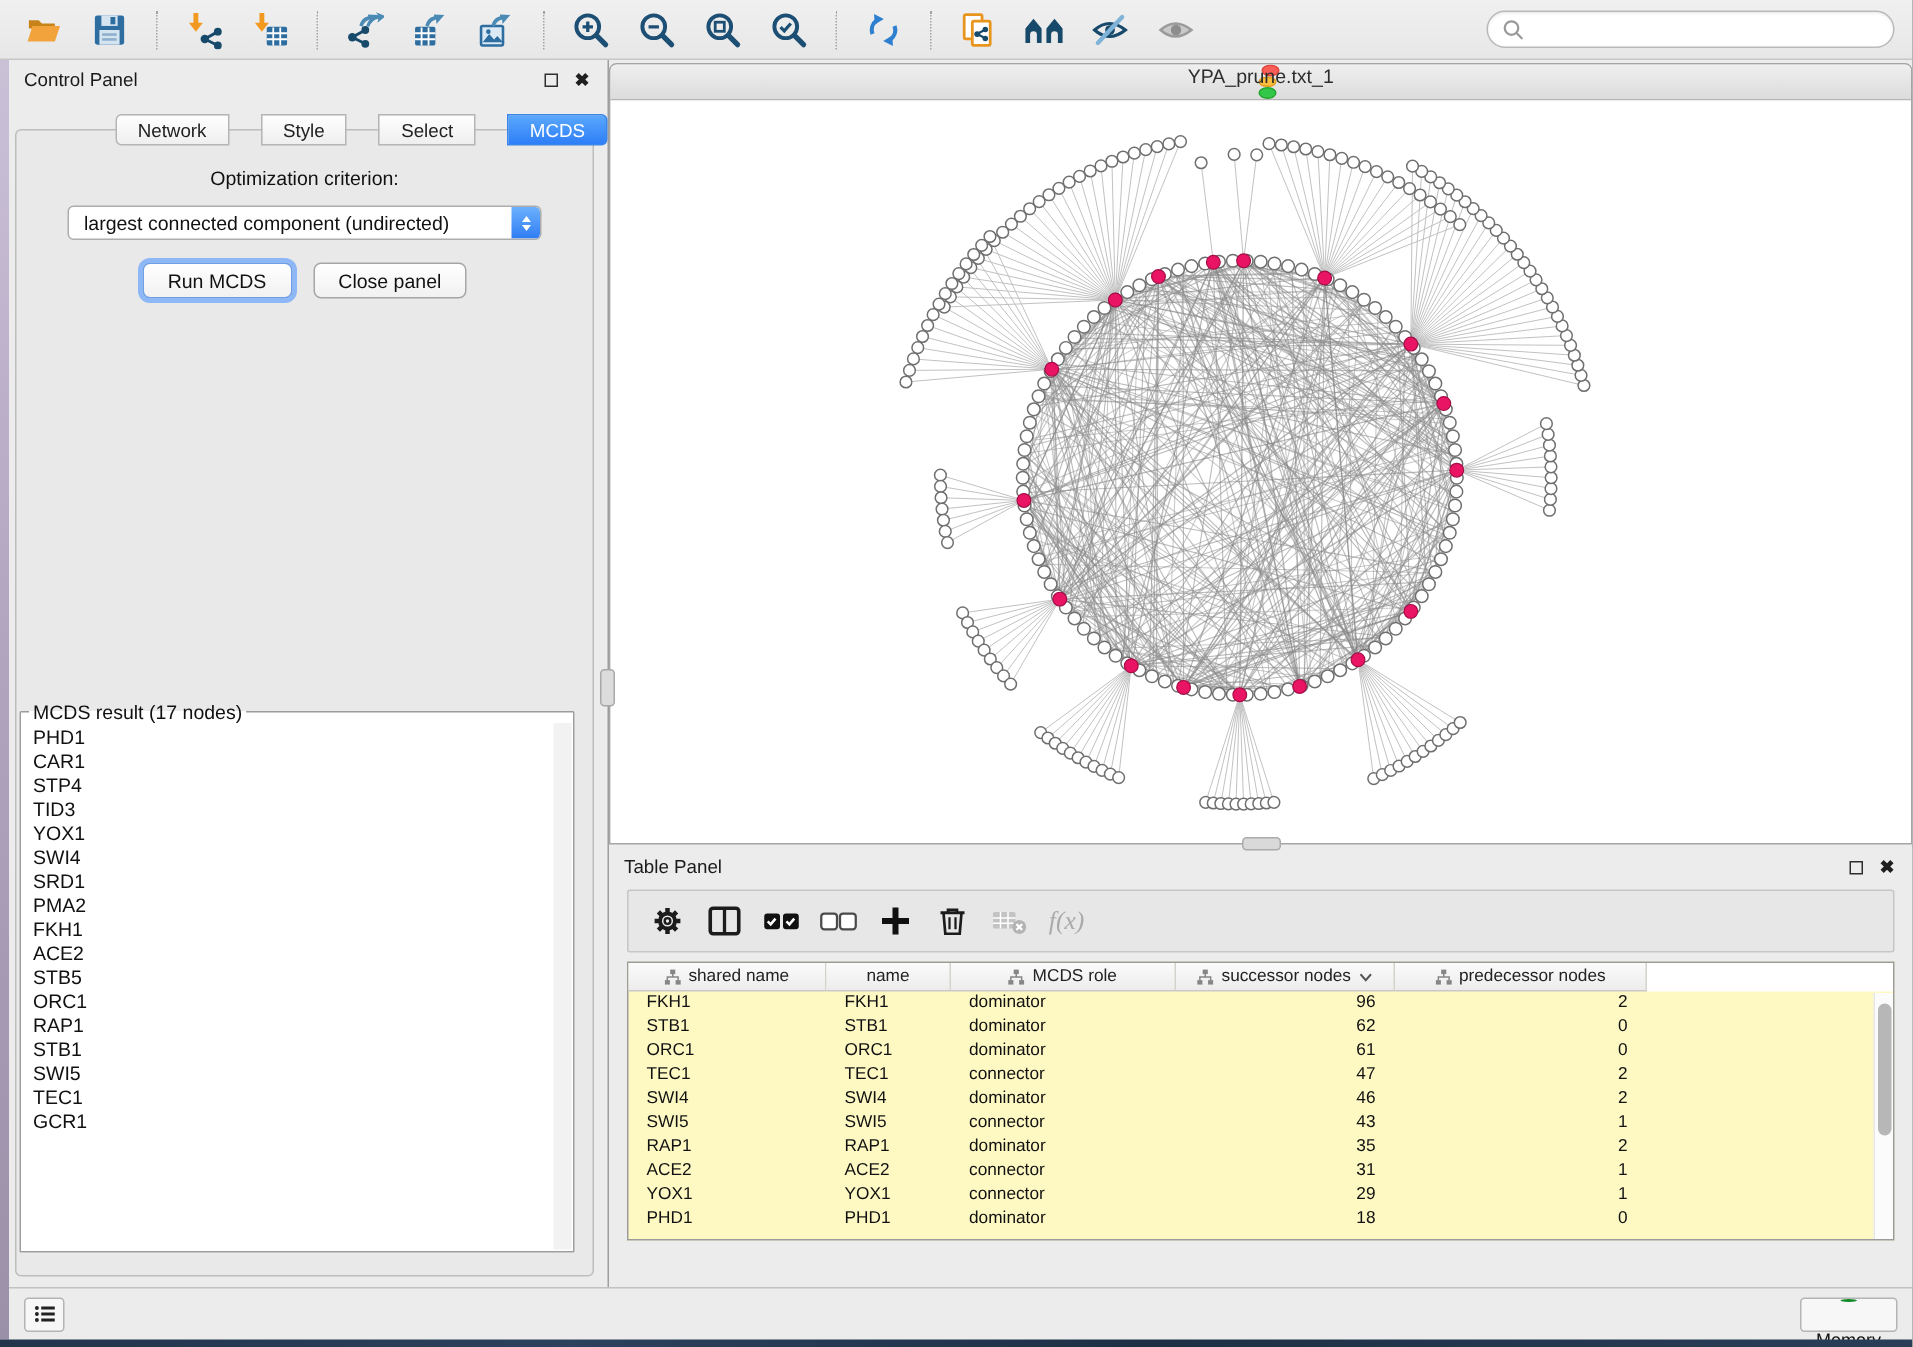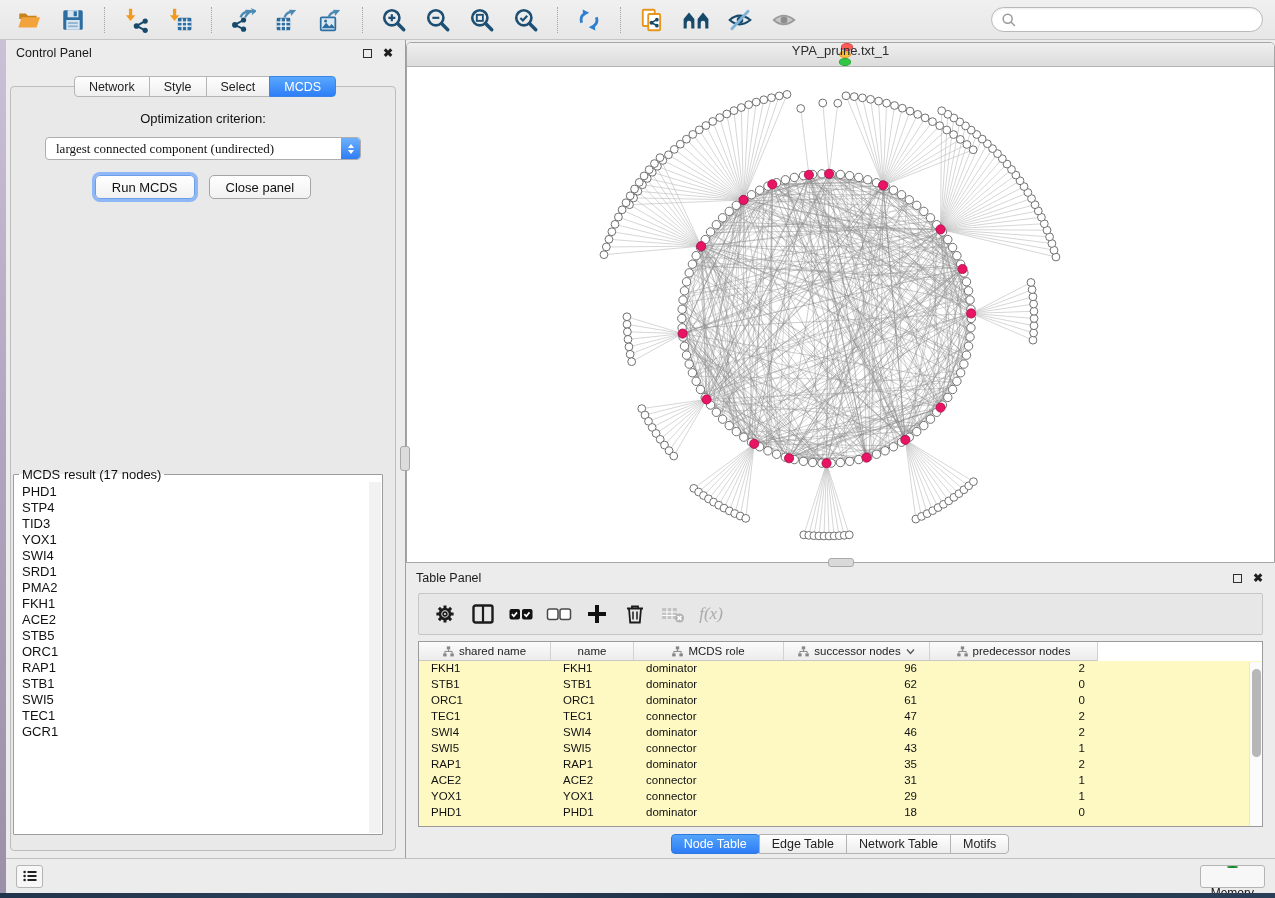--- a/index.html
+++ b/index.html
@@ -21,32 +21,32 @@
                 background:linear-gradient(#cac1d7 0%, #b2a5c0 45%, #9a90a7 100%); }
   .bottom-strip { position:absolute; left:0; right:0; bottom:0; height:5px;
                   background:linear-gradient(90deg,#22344b,#2c415c 30%,#1d2f45 60%,#2a3e57); }
 
   
   .control-panel { position:absolute; left:6px; top:40px; width:399px; height:818px; background:#ececec; }
   .panel-header { height:26px; display:flex; align-items:center; padding:0 12px 0 10px; font-size:12.5px; color:#1a1a1a; }
   .win-icons { margin-left:auto; display:flex; align-items:center; gap:11px; }
   .win-float { width:9px; height:9px; border:1.6px solid #2e2e2e; display:inline-block; }
   .win-close { font-size:12px; font-weight:bold; color:#1f1f1f; line-height:9px; }
-  .cp-tabs { position:absolute; left:0; right:0; top:36px; display:flex; justify-content:center; z-index:3; }
+  .cp-tabs { position:absolute; left:0; right:0; top:36px; display:flex; justify-content:flex-end; z-index:3;gap:22px; }
   .cp-tab { height:21px; padding:3px 14px 0; font-size:12.5px; color:#222; background:linear-gradient(#fefefe,#efefef);
             border:1px solid #b5b5b5; margin-left:-1px; }
   .cp-tab:first-child { border-radius:4px 0 0 4px; }
   .cp-tab:last-child { border-radius:0 4px 4px 0; }
   .cp-tab.active { background:linear-gradient(#5aa8fc,#2e7ef8); color:#fff; border-color:#3a86ea; }
   .cp-body { position:absolute; left:4px; right:9px; top:46px; bottom:7px; background:#e9e9e9;
              border:1px solid #bdbdbd; border-radius:4px; }
   .opt-label { margin-top:24px; text-align:center; font-size:13px; color:#111; }
   .dropdown { width:316px; height:23px; margin:11px auto 0; background:#fff; border:1px solid #adadad; border-radius:4px;
               display:flex; align-items:center; overflow:hidden; }
-  .dropdown .val { flex:1; font-size:13px; padding:0 4px 0 10px; white-space:nowrap; color:#111;font-family:Liberation Serif, serif; }
+  .dropdown .val { flex:1; font-size:13px; padding:0 4px 0 10px; white-space:nowrap; color:#111; }
   .dd-step { width:19px; height:100%; background:linear-gradient(#6cb1fd,#2f7df5); display:flex; flex-direction:column;
              align-items:center; justify-content:center; gap:2px; border-radius:0 3px 3px 0; }
   .dd-up { width:0; height:0; border-left:3.5px solid transparent; border-right:3.5px solid transparent; border-bottom:4.5px solid #fff; }
   .dd-dn { width:0; height:0; border-left:3.5px solid transparent; border-right:3.5px solid transparent; border-top:4.5px solid #fff; }
   .btn-row { margin-top:15px; display:flex; justify-content:center; gap:14px; }
   .btn { height:24px; padding:0 16px; font-size:13px; color:#111; background:linear-gradient(#ffffff,#f1f1f1);
          border:1px solid #a6a6a6; border-radius:5px; font-family:"Liberation Sans", sans-serif; }
   .btn.focused { box-shadow:0 0 0 3px rgba(92,157,255,.65); border-color:#6d9fe8; }
   .result-group { position:absolute; left:2px; top:380px; width:370px; height:368px; border:1px solid #9c9c9c;
                   background:#fff; border-radius:1px; }
@@ -285,20 +285,21 @@
           </span>
       </div>
       <div class="btn-row">
         <button class="btn focused">Run MCDS</button>
         <button class="btn">Close panel</button>
       </div>
       <fieldset class="result-group">
         <legend>MCDS result (17 nodes)</legend>
         <div class="result-list" id="mcds-list">
             <div class="result-item">PHD1</div>
+            <div class="result-item">CAR1</div>
             <div class="result-item">STP4</div>
             <div class="result-item">TID3</div>
             <div class="result-item">YOX1</div>
             <div class="result-item">SWI4</div>
             <div class="result-item">SRD1</div>
             <div class="result-item">PMA2</div>
             <div class="result-item">FKH1</div>
             <div class="result-item">ACE2</div>
             <div class="result-item">STB5</div>
             <div class="result-item">ORC1</div>
@@ -1353,26 +1354,20 @@
               <div class="t-cell" style="width: 83px;">PHD1</div>
               <div class="t-cell" style="width: 150px;">dominator</div>
               <div class="t-cell num" style="width: 146px;">18</div>
               <div class="t-cell num" style="width: 168px;">0</div>
             </div>
           </div>
         <div class="t-scroll">
           <div class="t-thumb"></div>
         </div>
       </div>
-      <div class="tp-tabs" id="table-tabs">
-          <span class="tp-tab active">Node Table</span>
-          <span class="tp-tab">Edge Table</span>
-          <span class="tp-tab">Network Table</span>
-          <span class="tp-tab">Motifs</span>
-        </div>
     </div>
   </div>
 
   <div class="statusbar">
     <div class="sb-list">
       <svg width="14" height="12" viewBox="0 0 14 12">
           <g fill="#222">
             <circle cx="1.6" cy="2" r="1.3"></circle>
             <circle cx="1.6" cy="6" r="1.3"></circle>
             <circle cx="1.6" cy="10" r="1.3"></circle>

